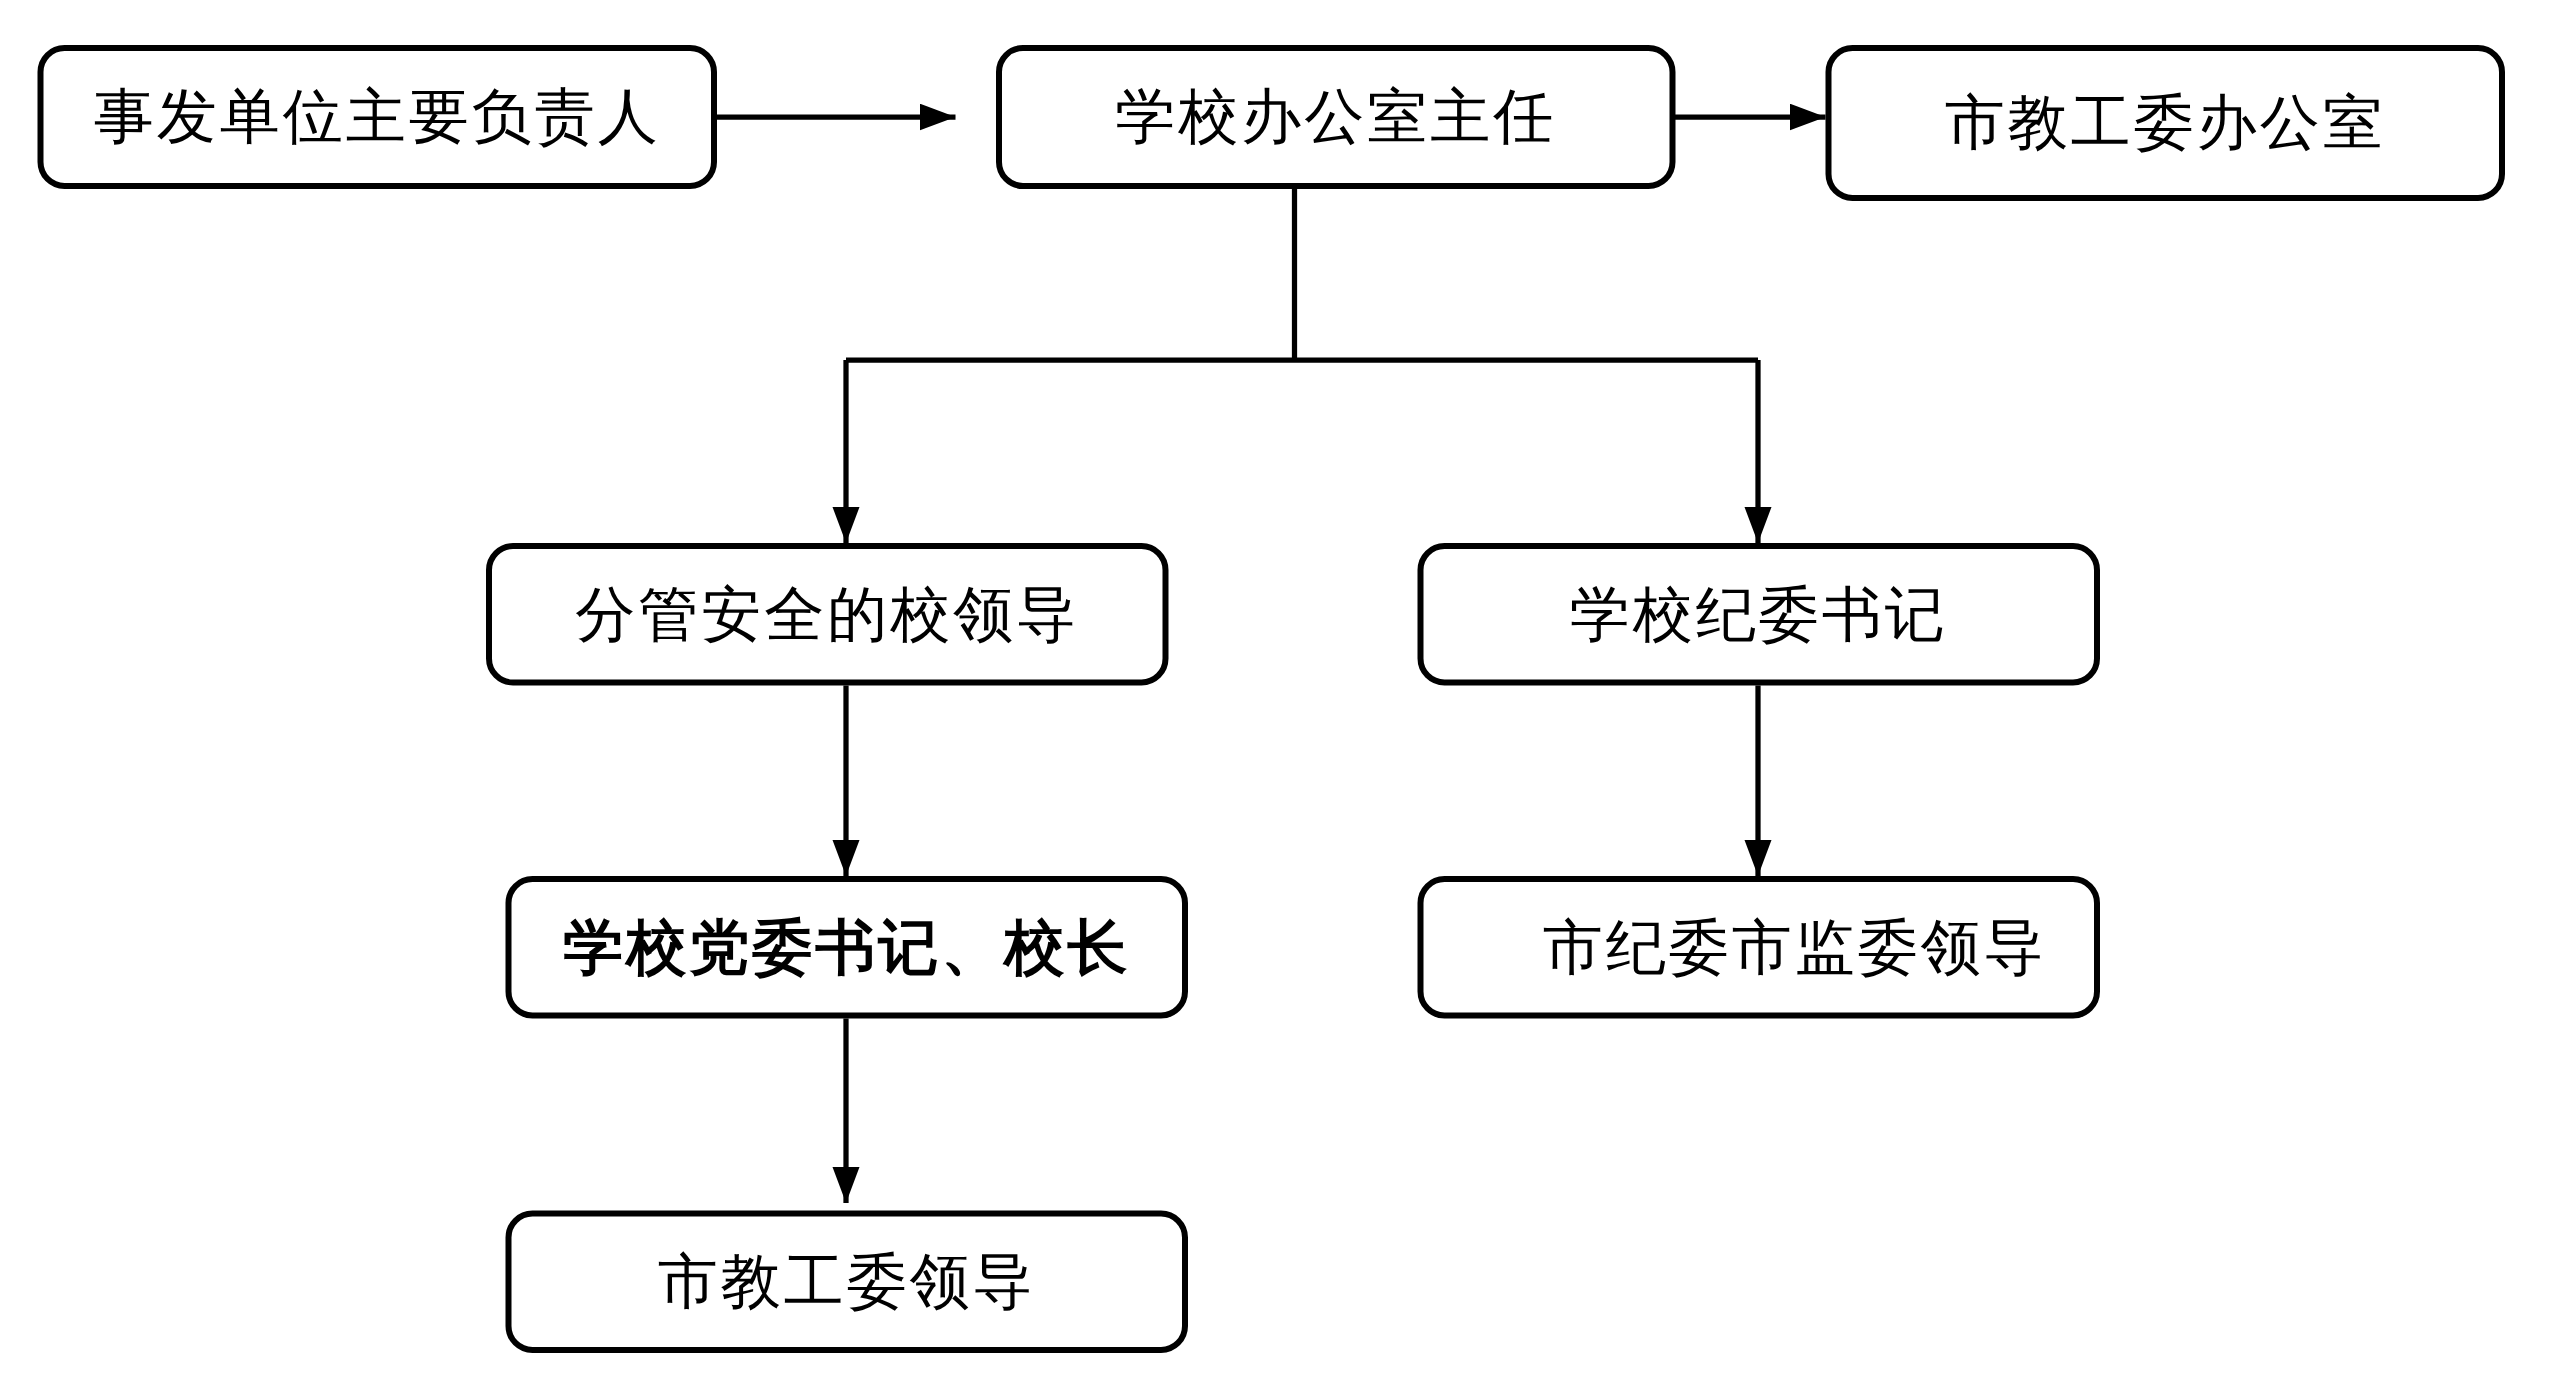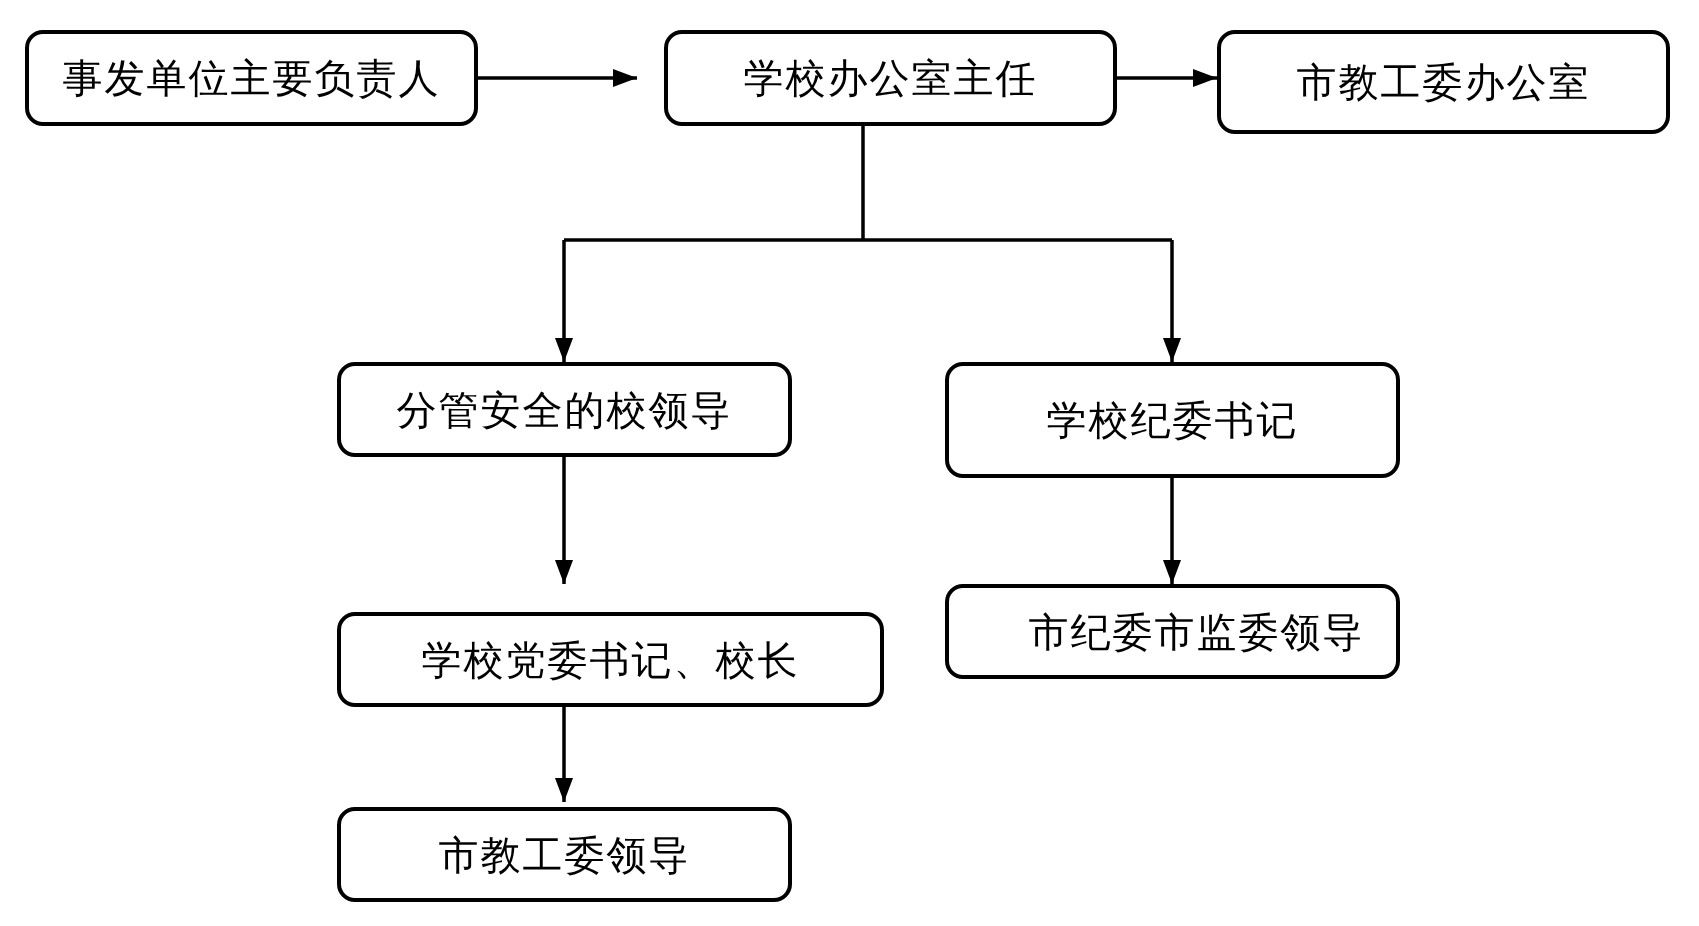--- a/index.html
+++ b/index.html
@@ -38,24 +38,24 @@
     color: #000000;
     letter-spacing: 2px;
     white-space: nowrap;
     text-align: center;
   }
   
   .node-a { left: 25px;   top: 30px;  width: 453px; height: 96px; }
   .node-b { left: 664px;  top: 30px;  width: 453px; height: 96px; }
   .node-c { left: 1217px; top: 30px;  width: 453px; height: 104px; }
   
-  .node-d { left: 337px;  top: 362px; width: 455px; height: 95px; }
-  .node-e { left: 945px;  top: 362px; width: 455px; height: 116px; }
+  .node-d { left: 324px;  top: 362px; width: 455px; height: 95px; }
+  .node-e { left: 945px;  top: 362px; width: 455px; height: 95px; }
   
-  .node-f { left: 337px;  top: 612px; width: 547px; height: 95px; }
+  .node-f { left: 337px;  top: 584px; width: 455px; height: 95px; font-weight: bold; }
   .node-g { left: 945px;  top: 584px; width: 455px; height: 95px; padding-left: 48px; }
   
   .node-h { left: 337px;  top: 807px; width: 455px; height: 95px; }
 </style>
 </head>
 <body>
 
 <div class="canvas">
 
   <svg class="connector-layer" viewBox="0 0 1699 926" xmlns="http://www.w3.org/2000/svg">

